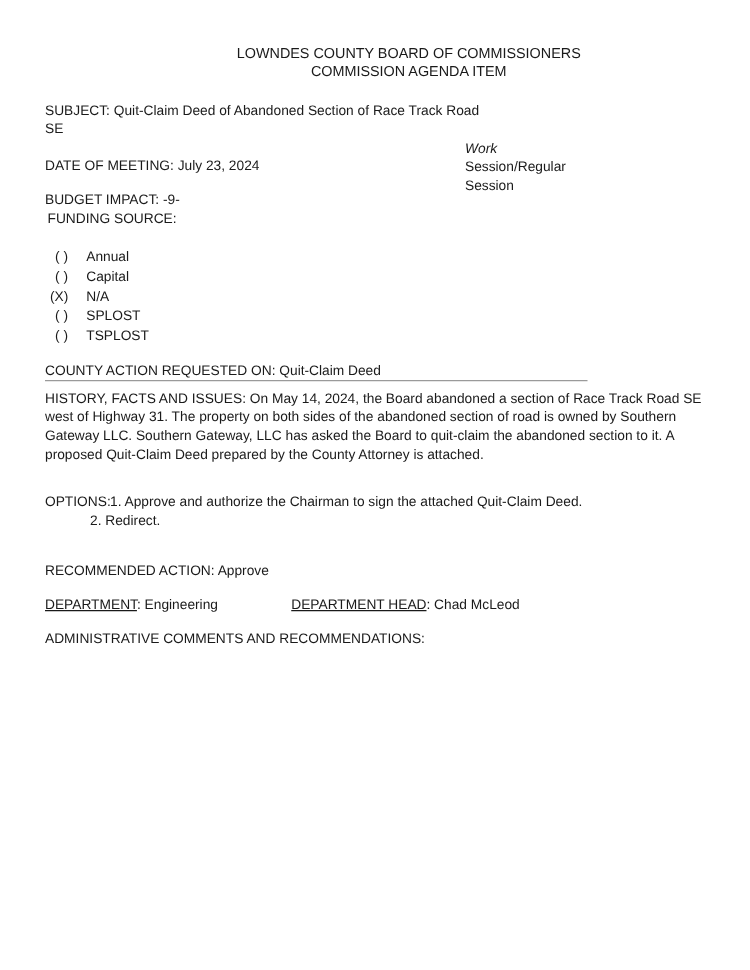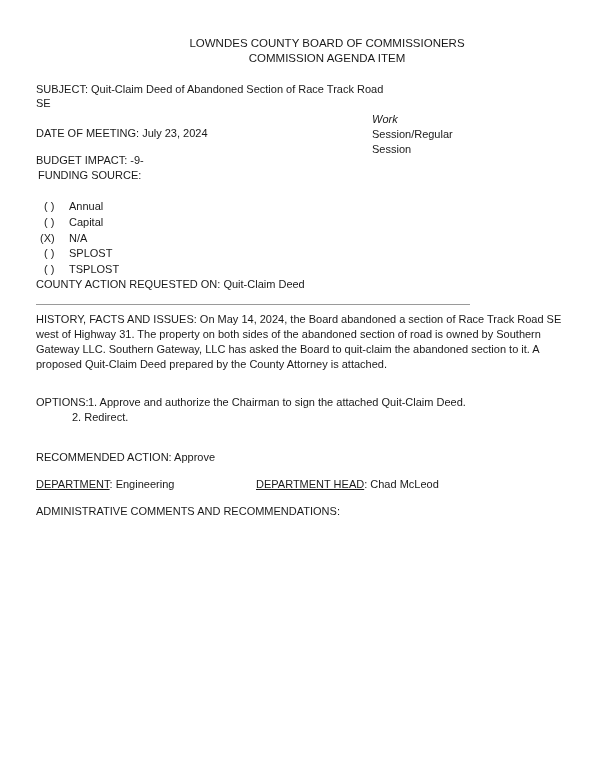--- a/index.html
+++ b/index.html
@@ -81,33 +81,33 @@
       <span class="fund-mark" style="width:29px;">(X)</span><span>N/A</span>
     </div>
     <div class="fund-row" style="top:246px;">
       <span class="fund-mark">( )</span><span>SPLOST</span>
     </div>
     <div class="fund-row" style="top:262px;">
       <span class="fund-mark">( )</span><span>TSPLOST</span>
     </div>
   </div>
 
-  <div class="abs" style="left:36px; top:277px;">COUNTY ACTION REQUESTED ON: Quit-Claim Deed</div>
+  <div class="abs" style="left:36px; top:290px;">COUNTY ACTION REQUESTED ON: Quit-Claim Deed</div>
   <div class="rule"></div>
 
   <div class="para">HISTORY, FACTS AND ISSUES: On May 14, 2024, the Board abandoned a section of Race Track Road SE west of Highway 31.  The property on both sides of the abandoned section of road is owned by Southern Gateway LLC.  Southern Gateway, LLC has asked the Board to quit-claim the abandoned section to it.  A proposed Quit-Claim Deed prepared by the County Attorney is attached.</div>
 
   <div class="abs" style="left:36px; top:395px;">OPTIONS:</div>
   <div class="abs" style="left:88px; top:395px;">1. Approve and authorize the Chairman to sign the attached Quit-Claim Deed.</div>
   <div class="abs" style="left:72px; top:410px;">2. Redirect.</div>
 
   <div class="abs" style="left:36px; top:450px;text-align:right;">RECOMMENDED ACTION: Approve</div>
 
   <div class="abs" style="left:36px; top:477px;">
     <span class="ul">DEPARTMENT</span><span>: Engineering</span>
   </div>
-  <div class="abs" style="left:256px; top:477px;">
+  <div class="abs" style="left:233px; top:477px;">
     <span class="ul">DEPARTMENT HEAD</span><span>: Chad McLeod</span>
   </div>
 
   <div class="abs" style="left:36px; top:504px;">ADMINISTRATIVE COMMENTS AND RECOMMENDATIONS:</div>
 
 </div>
 
 </body></html>

